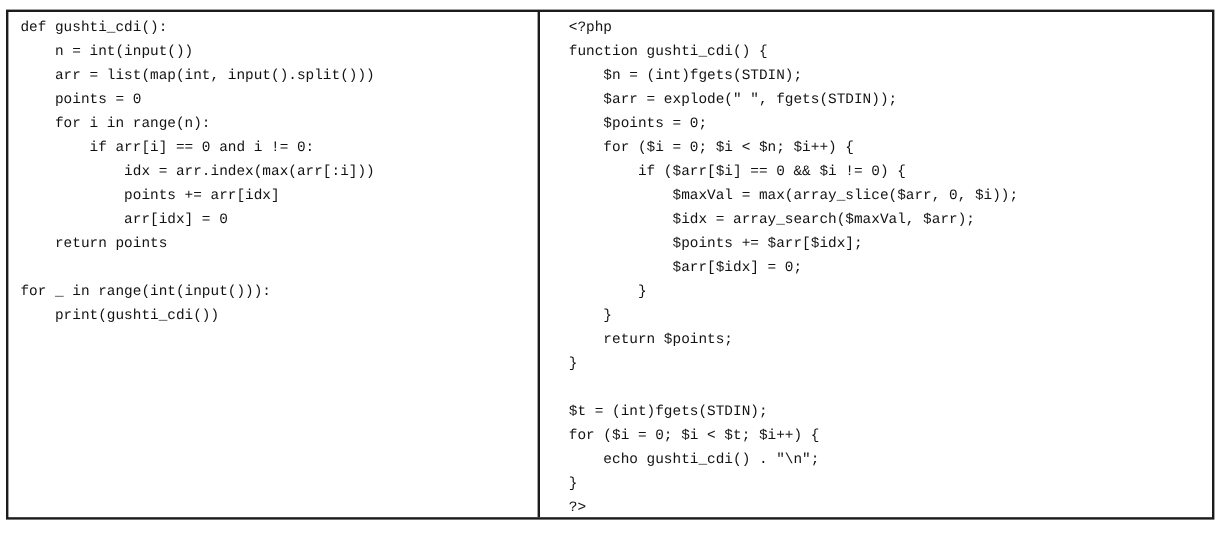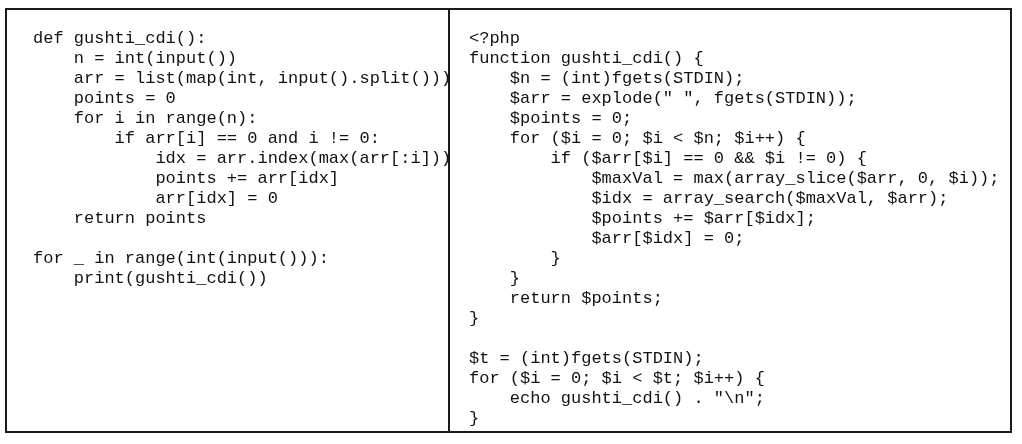--- a/index.html
+++ b/index.html
@@ -28,30 +28,30 @@
     overflow: hidden;
   }
   .code-cell.left {
     width: 443px;
     border-right: 2px solid #1b1b1b;
   }
   .code-cell.right {
     flex: 1;
   }
   pre.code {
-    margin: 16px;
+    margin: 0;
     padding: 3px 4px 0 10px;
     font-family: "Liberation Mono", "DejaVu Sans Mono", monospace;
-    font-size: 17px;
+    font-size: 12px;
     line-height: 20px;
     color: #121212;
     white-space: pre;
   }
   .code-cell.right pre.code {
-    padding-left: 3px;
+    padding-left: 24px;
   }
 </style>
 </head>
 <body>
 
 <div class="code-table">
   <div class="code-cell left">
     <pre class="code">def gushti_cdi():
     n = int(input())
     arr = list(map(int, input().split()))

